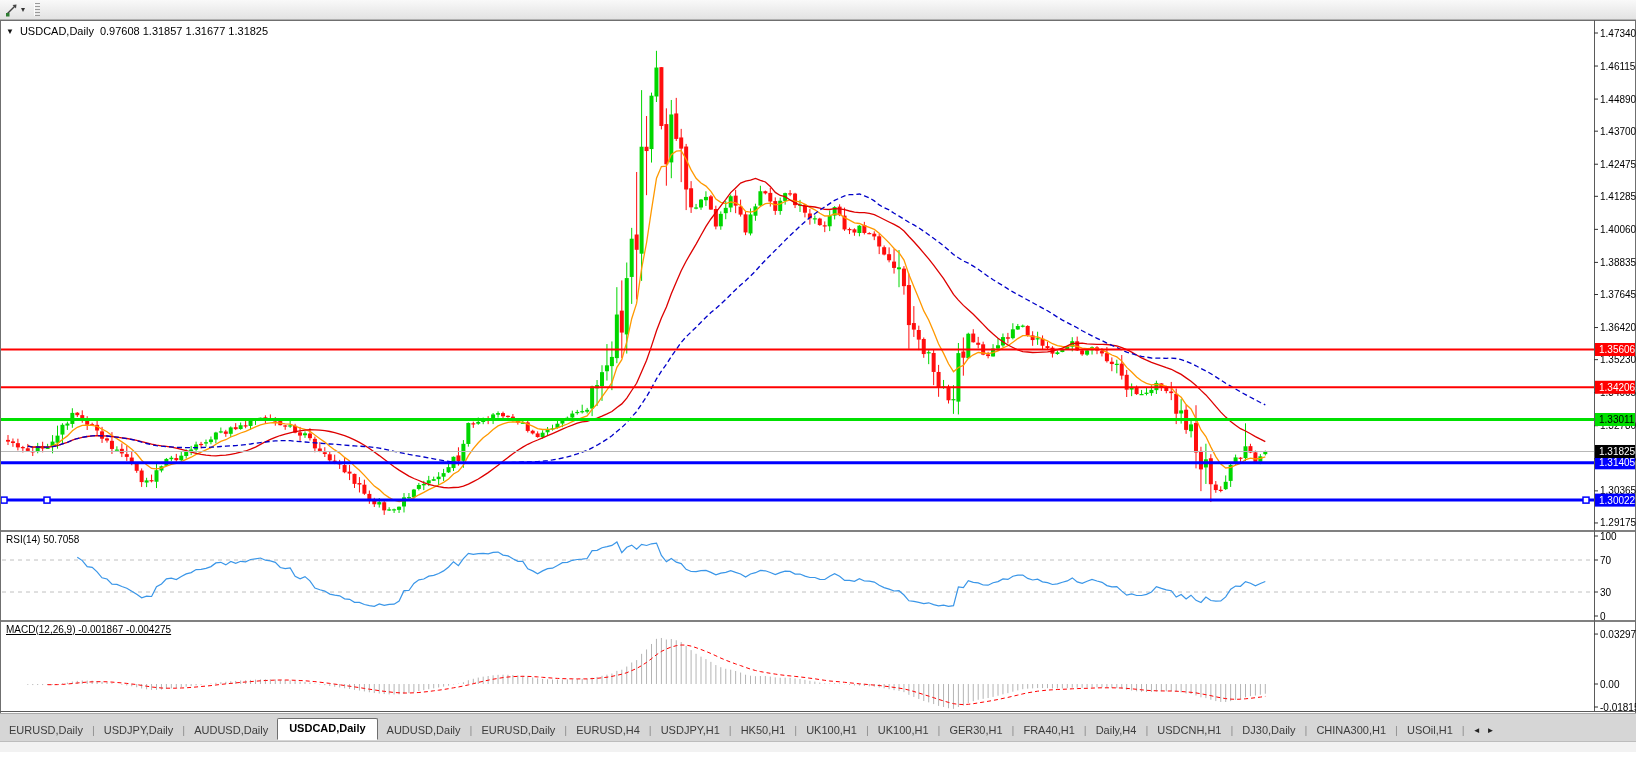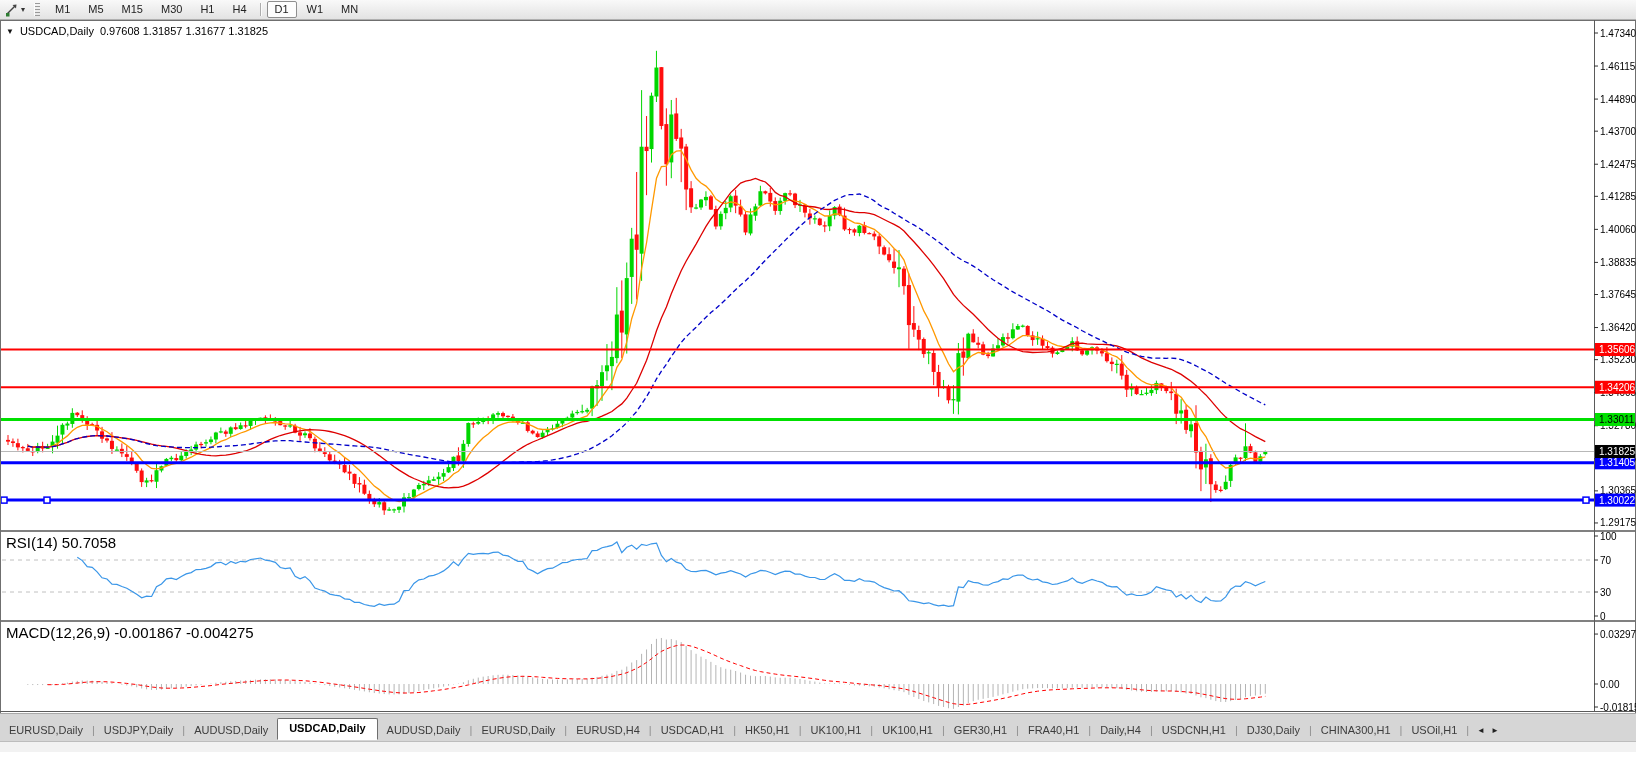--- a/index.html
+++ b/index.html
@@ -15,23 +15,23 @@
         background:repeating-linear-gradient(to bottom,#9a9a9a 0 1px,transparent 1px 3px);
         border-left:1px solid #fdfdfd;}
   .tfbtn{padding:1px 7px;margin:0 1px;border:1px solid transparent;border-radius:2px;line-height:13px;}
   .tfbtn.active{background:#fdfdfd;border:1px solid #8f8f8f;}
   .vsep{width:1px;height:13px;background:#adadad;margin:0 4px;border-right:1px solid #fbfbfb;}
   
   #chartwrap{position:absolute;left:0;top:19px;width:1636px;height:750px;}
   #chart-canvas{position:absolute;left:0;top:0;}
   #chart-title{position:absolute;left:6px;top:6px;font-size:11px;color:#000;display:flex;align-items:center;gap:6px;}
   #chart-title .tri{font-size:8px;color:#111;}
-  .pane-label{position:absolute;left:6px;font-size:15px;color:#000;}
+  .pane-label{position:absolute;left:6px;font-size:10px;color:#000;}
   #rsi-label{top:515px;}
-  #macd-label{top:605px;}
+  #macd-label{top:605px;text-decoration:underline;}
   
   #datebar{position:absolute;left:0;top:694px;width:1594px;height:18px;}
   .datelab{position:absolute;top:3px;transform:translateX(-50%);font-size:10px;color:#000;white-space:nowrap;}
   
   #tabbar{position:absolute;left:0;top:713px;width:1636px;height:37px;background:#d6d6d6;border-top:1px solid #a8a8a8;}
   #tabrow{position:absolute;left:0;top:6px;width:1636px;height:20px;display:flex;align-items:flex-end;}
   .tab{font-size:11px;color:#3c3c3c;padding:2px 9px 3px 9px;white-space:nowrap;line-height:14px;}
   .tab.active{background:#ffffff;border:1px solid #6e6e6e;border-bottom:1px solid #fff;color:#000;font-weight:bold;
               border-radius:2px 2px 0 0;padding:2px 11px 4px 11px;margin-top:-2px;}
   .tabsep{color:#8f8f8f;font-size:11px;align-self:center;}
@@ -46,32 +46,20 @@
   <div id="toolbar">
     <div class="tool-icon-btn">
       <svg width="14" height="14" viewBox="0 0 14 14">
         <line x1="2.5" y1="11.5" x2="11" y2="3" stroke="#444" stroke-width="1.4"></line>
         <path d="M8.5 2 L12.5 1.5 L12 5.5 Z" fill="#444"></path>
         <rect x="2" y="10" width="3.5" height="3.5" fill="#2e7d32"></rect>
       </svg>
       <span class="caret">▾</span>
     </div>
     <div class="grip"></div>
-    <div id="tfbtns" style="display:flex;align-items:center;">
-        <div class="tfbtn">M1</div>
-        <div class="tfbtn">M5</div>
-        <div class="tfbtn">M15</div>
-        <div class="tfbtn">M30</div>
-        <div class="tfbtn">H1</div>
-        <div class="tfbtn">H4</div>
-        <div class="vsep"></div>
-        <div class="tfbtn active">D1</div>
-        <div class="tfbtn">W1</div>
-        <div class="tfbtn">MN</div>
-      </div>
   </div>
 
   <div id="chartwrap">
     <svg id="chart-canvas" width="1636" height="750">
         <rect x="0" y="1" width="1636" height="729" fill="#ffffff"></rect>
         <g>
           <line x1="8" y1="416.0622685308283" x2="8" y2="426.0308018625032" stroke="#ff0e0e" stroke-width="1"></line>
           <rect x="6" y="420.89512409601025" width="4" height="1.723524691398211" fill="#ff0e0e"></rect>
           <line x1="12.95" y1="419.4854899874639" x2="12.95" y2="427.81876529111605" stroke="#ff0e0e" stroke-width="1"></line>
           <rect x="10.95" y="422.38328765483504" width="4" height="1.6120382877932116" fill="#ff0e0e"></rect>
@@ -956,21 +944,21 @@
         <span class="tab">USDJPY,Daily</span>
         <span class="tabsep">|</span>
         <span class="tab">AUDUSD,Daily</span>
         <span class="tab active">USDCAD,Daily</span>
         <span class="tab">AUDUSD,Daily</span>
         <span class="tabsep">|</span>
         <span class="tab">EURUSD,Daily</span>
         <span class="tabsep">|</span>
         <span class="tab">EURUSD,H4</span>
         <span class="tabsep">|</span>
-        <span class="tab">USDCAD,H1</span>
+        <span class="tab">USDJPY,H1</span>
         <span class="tabsep">|</span>
         <span class="tab">HK50,H1</span>
         <span class="tabsep">|</span>
         <span class="tab">UK100,H1</span>
         <span class="tabsep">|</span>
         <span class="tab">UK100,H1</span>
         <span class="tabsep">|</span>
         <span class="tab">GER30,H1</span>
         <span class="tabsep">|</span>
         <span class="tab">FRA40,H1</span>

